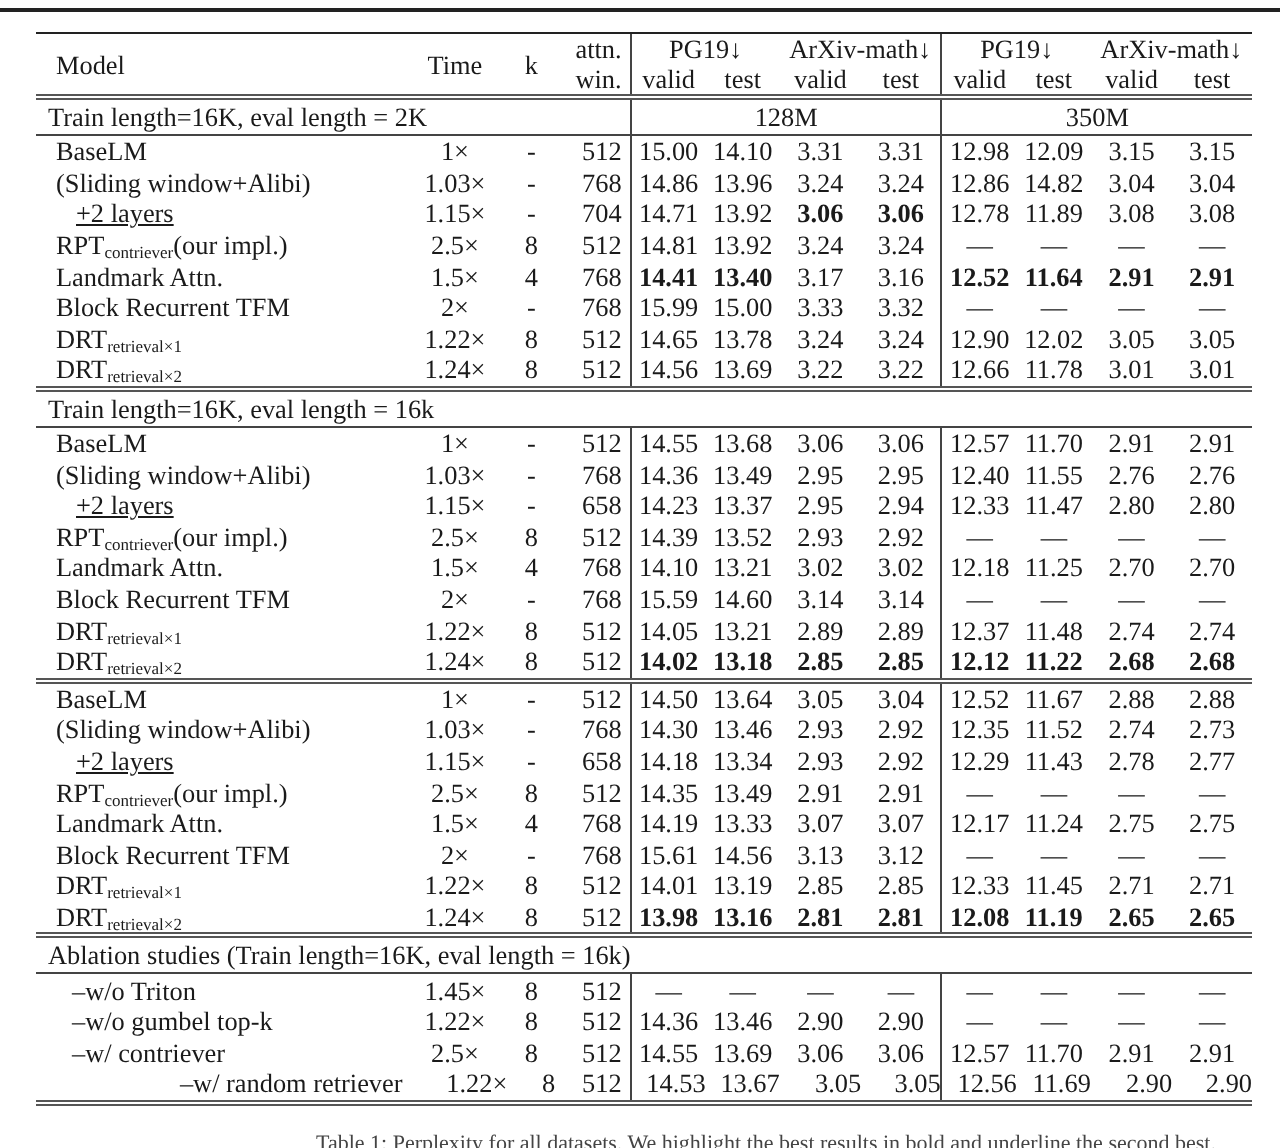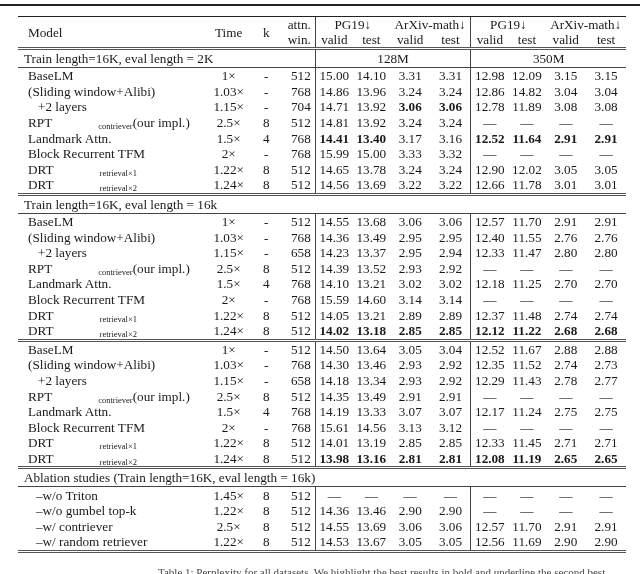--- a/index.html
+++ b/index.html
@@ -10,28 +10,28 @@
   .hdr td { height:15px; }
   .c-model { width:148px; text-align:left; padding-left:10px; }
   .c-time { width:48px; text-align:center;margin-top:30px; }
   .c-k { width:22px; text-align:center; }
   .c-win { width:30px; text-align:right; padding-right:4px; }
   .c-v { width:46px; text-align:center; }
   .vl { border-left:1px solid #444; }
   .top-rule td { border-top:1.5px solid #222; }
   .mid-rule td { border-top:1px solid #444; }
   .dbl td { border-top:3px double #555; }
-  .bot td { border-bottom:3px double #555; }
+  .bot td { border-bottom:3px double #555;text-align:right; }
   .sec td { height:17px; }
   .row td { height:15.6px; }
   .b { font-weight:bold; }
   .u { text-underline-offset:2px; }
-  .ind { padding-left:20px; }
+  .ind { padding-left:20px;text-decoration:underline; }
   .abl { padding-left:18px; }
-  sub { font-size:8.5px; vertical-align:-2px; line-height:0;margin-left:46px; }
+  sub { font-size:8.5px; vertical-align:-2px; line-height:0; }
   .caption { position:absolute; left:158px; top:566px; font-size:11px; color:#444; white-space:nowrap; }
 </style>
 </head>
 <body>
 
 <div class="topbar"></div>
 
 <table>
 
   <tbody>

